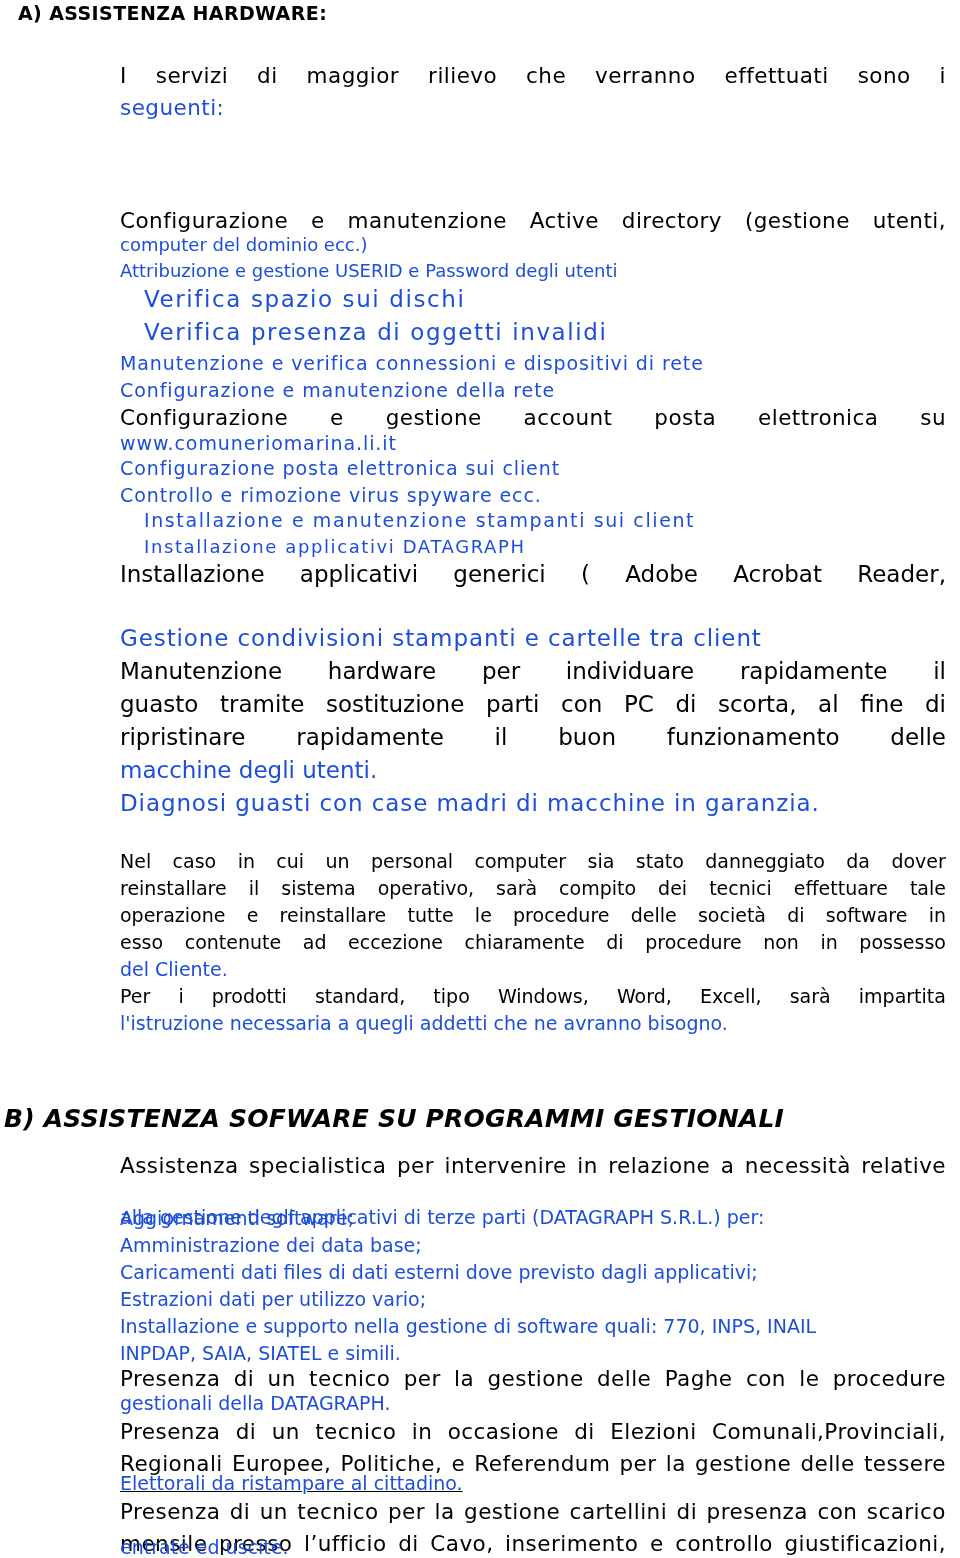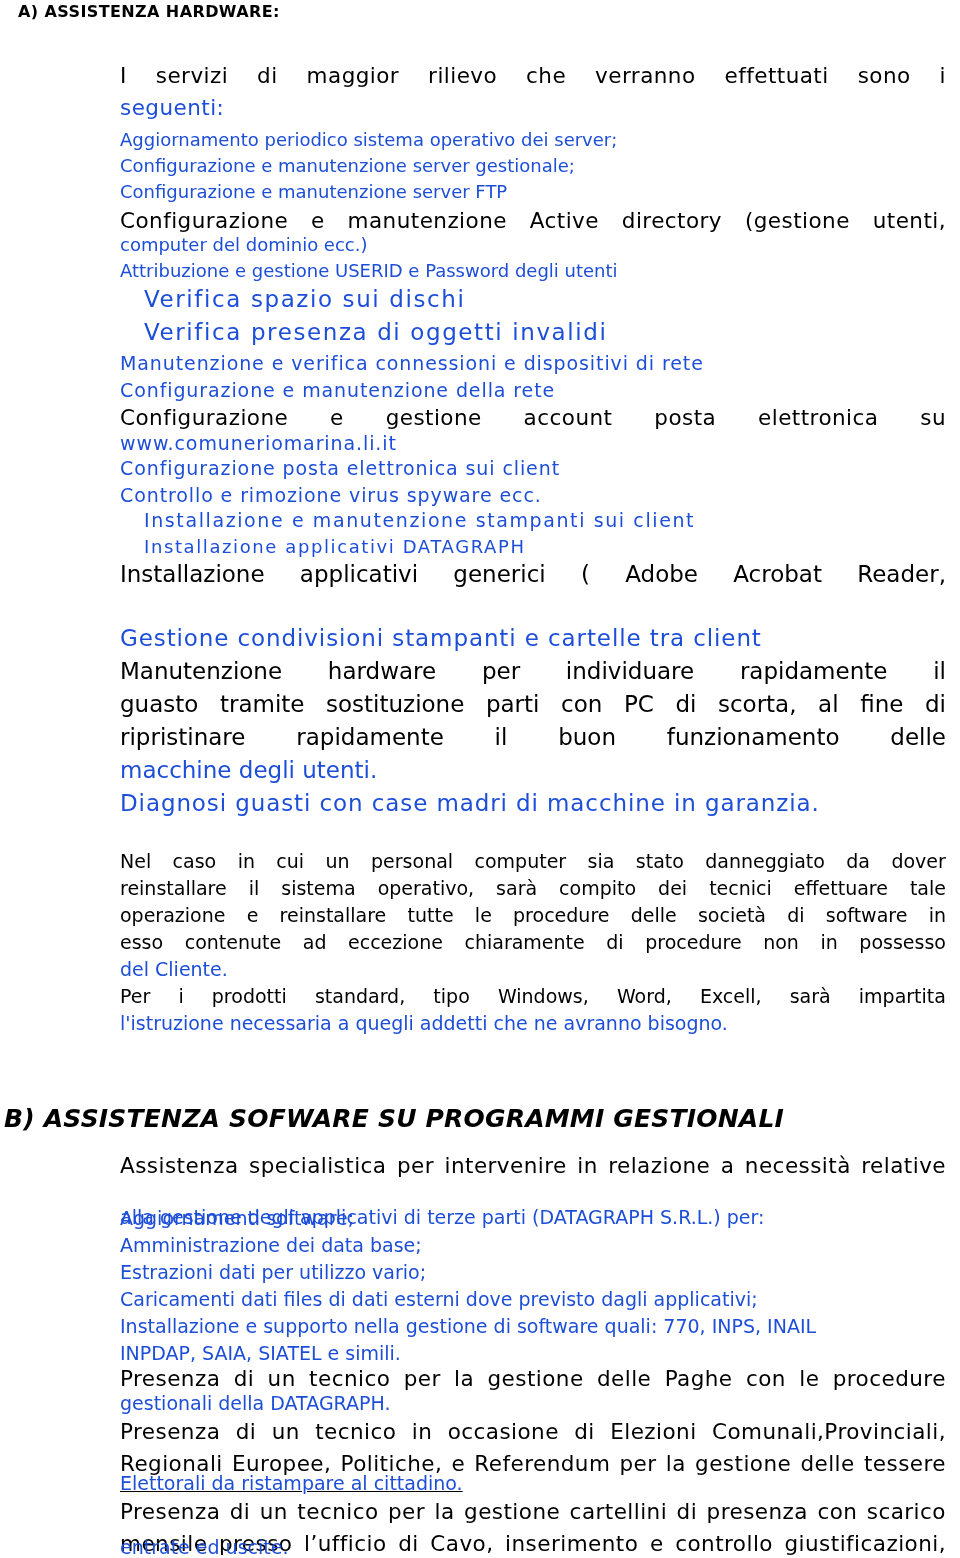--- a/index.html
+++ b/index.html
@@ -20,21 +20,21 @@
   
   .sec-head {
     position: absolute;
     font-weight: bold;
     color: #000;
     white-space: nowrap;
   }
   .sec-head-a {
     left: 18px;
     top: 2px;
-    font-size: 16px;
+    font-size: 19px;
     letter-spacing: 0.4px;
   }
   .sec-head-b {
     left: 4px;
     top: 1104px;
     font-size: 25px;
     font-style: italic;
     letter-spacing: 0.2px;
   }
 
@@ -83,25 +83,20 @@
       <span>rilievo</span>
       <span>che</span>
       <span>verranno</span>
       <span>effettuati</span>
       <span>sono</span>
       <span>i</span>
     </span>
     <span class="line">seguenti:</span>
   </div>
 
-  <div class="block s-sm" style="top:127px;">
-    <span class="line">Aggiornamento periodico sistema operativo dei server;</span>
-    <span class="line">Configurazione e manutenzione server gestionale;</span>
-    <span class="line">Configurazione e manutenzione server FTP</span>
-  </div>
 
   <div class="block s-lg track-3" style="top:205px;">
     <span class="just">
       <span>Configurazione</span>
       <span>e</span>
       <span>manutenzione</span>
       <span>Active</span>
       <span>directory</span>
       <span>(gestione</span>
       <span>utenti,</span>
@@ -290,22 +285,22 @@
       <span>relative</span>
     </span>
   </div>
   <div class="block s-md" style="top:1204px;">
     <span class="line">alla gestione degli applicativi di terze parti (DATAGRAPH S.R.L.) per:</span>
   </div>
 
   <div class="block s-md" style="top:1205px;">
     <span class="line">Aggiornamenti software;</span>
     <span class="line">Amministrazione dei data base;</span>
+    <span class="line">Caricamenti dati files di dati esterni dove previsto dagli applicativi;</span>
     <span class="line">Estrazioni dati per utilizzo vario;</span>
-    <span class="line">Caricamenti dati files di dati esterni dove previsto dagli applicativi;</span>
     <span class="line">Installazione e supporto nella gestione di software quali: 770, INPS, INAIL</span>
     <span class="line">INPDAP, SAIA, SIATEL  e simili.</span>
   </div>
 
   <div class="block s-lg track-3" style="top:1363px;">
     <span class="just">
       <span>Presenza</span>
       <span>di</span>
       <span>un</span>
       <span>tecnico</span>

